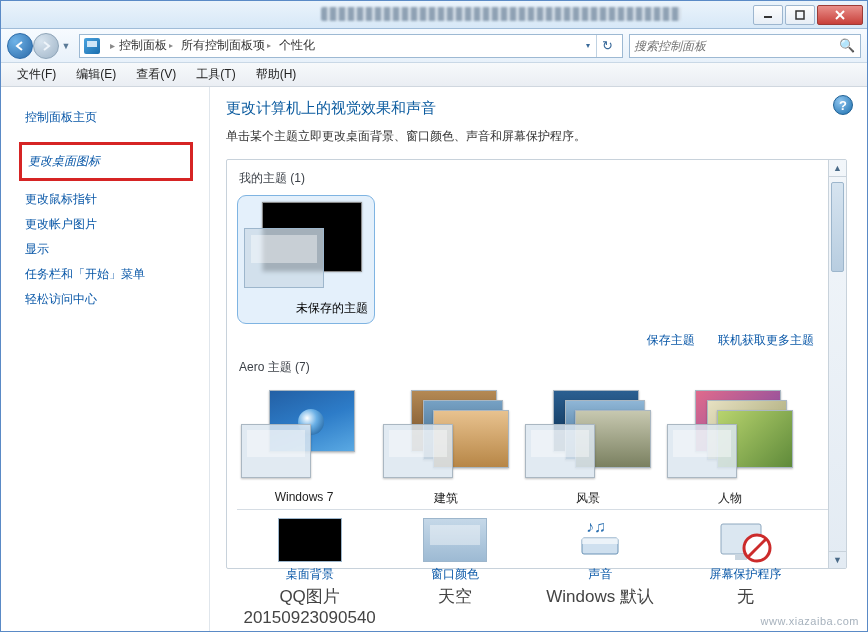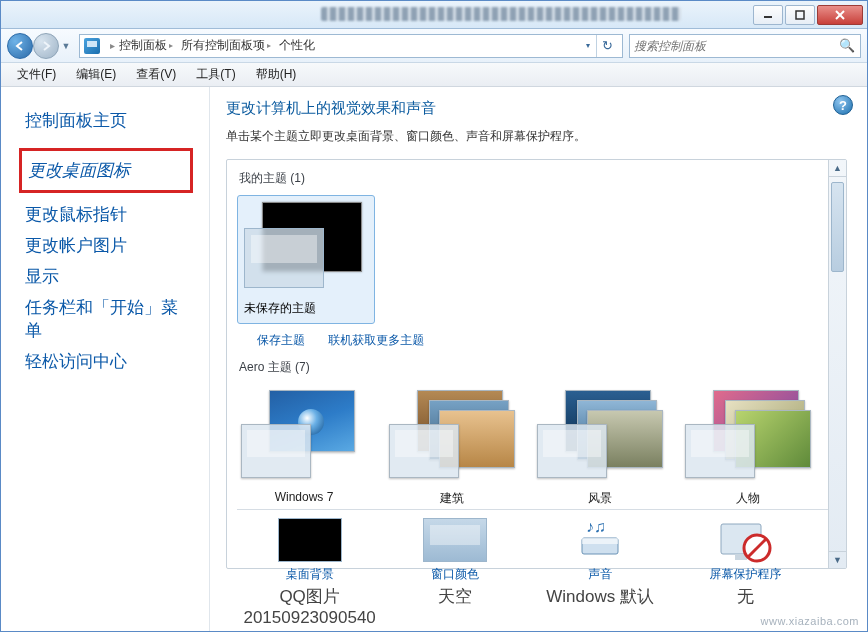--- a/index.html
+++ b/index.html
@@ -31,21 +31,21 @@
   .searchbox input { border:none; outline:none; flex:1; font-size:12px; color:#888; font-style:italic; }
   .searchbox .sicon { color:#3a6a9a; font-size:13px; }
 
   
   .menubar { height: 24px; background: linear-gradient(#f7f9fb,#eaeef3); border-bottom: 1px solid #d0d7df; display:flex; align-items:center; padding:0 6px; font-size:12px; color:#222; }
   .menubar span { padding: 3px 10px; cursor:default; }
 
   
   .content { display:flex; height: calc(100% - 28px - 34px - 24px); }
 
-  .sidebar { width: 208px; background: #fff; padding: 18px 16px 10px 24px; font-size: 17px; display:flex; flex-direction:column; }
+  .sidebar { width: 208px; background: #fff; padding: 18px 16px 10px 24px; font-size: 12px; display:flex; flex-direction:column; }
   .sidebar a { color:#0a58a8; text-decoration:none; display:block; padding:4px 0; }
   .sidebar .home { color:#0a58a8; padding-bottom:14px; }
   .sidebar .highlight { border: 3px solid #d62424; padding:4px 6px; margin: 2px 0 6px -6px; display:inline-block;font-style:italic; }
   .see-also-hdr { color:#747c85; padding: 0 0 4px 0; margin-top:auto; }
   .see-also { padding-bottom:8px; }
 
   .main { flex:1; position:relative; background:#fff; padding: 12px 20px 12px 16px; overflow:hidden; border-left:1px solid #e0e6ec; }
   .help-icon { position:absolute; right:14px; top:8px; width:20px;height:20px;border-radius:50%;background:radial-gradient(circle at 35% 30%,#8fc5ef,#1b6fae);color:#fff;display:flex;align-items:center;justify-content:center;font-size:13px;font-weight:bold;border:1px solid #1d5f94;}
   .main h1 { color:#0a5a9e; font-size:15px; font-weight:normal; margin-bottom:10px; }
   .main .subdesc { font-size:12px; color:#333; margin-bottom:14px; }
@@ -53,31 +53,31 @@
   .theme-panel { border:1px solid #c8d2db; border-radius:2px; padding:8px 10px 6px 10px; height: 410px; position:relative; background:#fff; }
   .theme-panel::after{ content:""; position:absolute; right:0; top:0; bottom:0; width:17px; background:linear-gradient(#f2f6fa,#e3ebf3); border-left:1px solid #c8d2db; }
   .scroll-thumb { position:absolute; right:2px; top:22px; width:13px; height:90px; background:linear-gradient(#d6e4f0,#b8cde0); border:1px solid #9db6cc; border-radius:2px; z-index:2;}
   .scroll-up,.scroll-down{position:absolute;right:0;width:17px;height:17px;display:flex;align-items:center;justify-content:center;font-size:9px;color:#4a6a88;z-index:2;}
   .scroll-up{top:0;border-bottom:1px solid #c8d2db;}
   .scroll-down{bottom:0;border-top:1px solid #c8d2db;}
 
   .section-title { font-size:12px; color:#3a3f46; margin:2px 0 8px 2px; }
 
   
-  .mytheme { width:138px; border:1px solid #7fb4e2; background:#e4f0fb; padding:6px; text-align:left; border-radius:3px; font-size:12px; }
+  .mytheme { width:138px; border:1px solid #7fb4e2; background:#e4f0fb; padding:6px; text-align:right; border-radius:9px; font-size:12px; }
   .mytheme .stack { position:relative; width:124px; height:92px; margin:0 auto 6px; }
   .mytheme .stack .pane1{ position:absolute; left:18px; top:0; width:100px; height:70px; background:#000; border:1px solid #888; box-shadow:0 0 2px rgba(0,0,0,.3);}
   .mytheme .stack .pane2{ position:absolute; left:0; top:26px; width:80px; height:60px; background:rgba(205,220,232,.8); border:1px solid #9db6cc; backdrop-filter:blur(2px);}
   .mytheme .stack .pane2::after{content:"";position:absolute;left:6px;top:6px;right:6px;bottom:24px;background:rgba(255,255,255,.4);}
 
-  .theme-links { padding:8px 22px 8px 0; font-size:12px; }
+  .theme-links { text-align:right; padding:8px 22px 8px 0; font-size:12px; }
   .theme-links a { color:#0a58a8; text-decoration:none; margin-left:20px; }
 
   
-  .aero-row { display:flex; gap:22px; padding:6px 0 0 4px; }
+  .aero-row { display:flex; gap:16px; padding:6px 0 0 4px; }
   .aero-item { width:126px; text-align:center; font-size:12px; color:#222; }
   .aero-item .stack { position:relative; width:120px; height:94px; margin-bottom:6px; }
   .aero-item .stack .p{ position:absolute; border:1px solid #aab7c2; box-shadow:0 1px 2px rgba(0,0,0,.25); }
   .aero-item .stack .p.glass{ left:0; top:34px; width:70px; height:54px; background:rgba(220,230,240,.85);}
   .aero-item .stack .p.glass::after{content:"";position:absolute;left:5px;top:5px;right:5px;bottom:20px;background:rgba(255,255,255,.4);}
   .aero-item .stack .p.a{ left:28px; top:0; width:86px; height:62px; }
   .aero-item .stack .p.b{ left:40px; top:10px; width:80px; height:60px; }
   .aero-item .stack .p.c{ left:50px; top:20px; width:76px; height:58px; }
   .w7 .p.a{ background:linear-gradient(160deg,#2360a5 0%,#2d7cc8 50%,#5aa9e3 100%);}
   .w7 .p.a::after{content:"";position:absolute;left:28px;top:18px;width:26px;height:26px;border-radius:50%;background:radial-gradient(circle at 35% 35%,#fff,#6ab0e6 40%,#0d4e8c 100%);}

